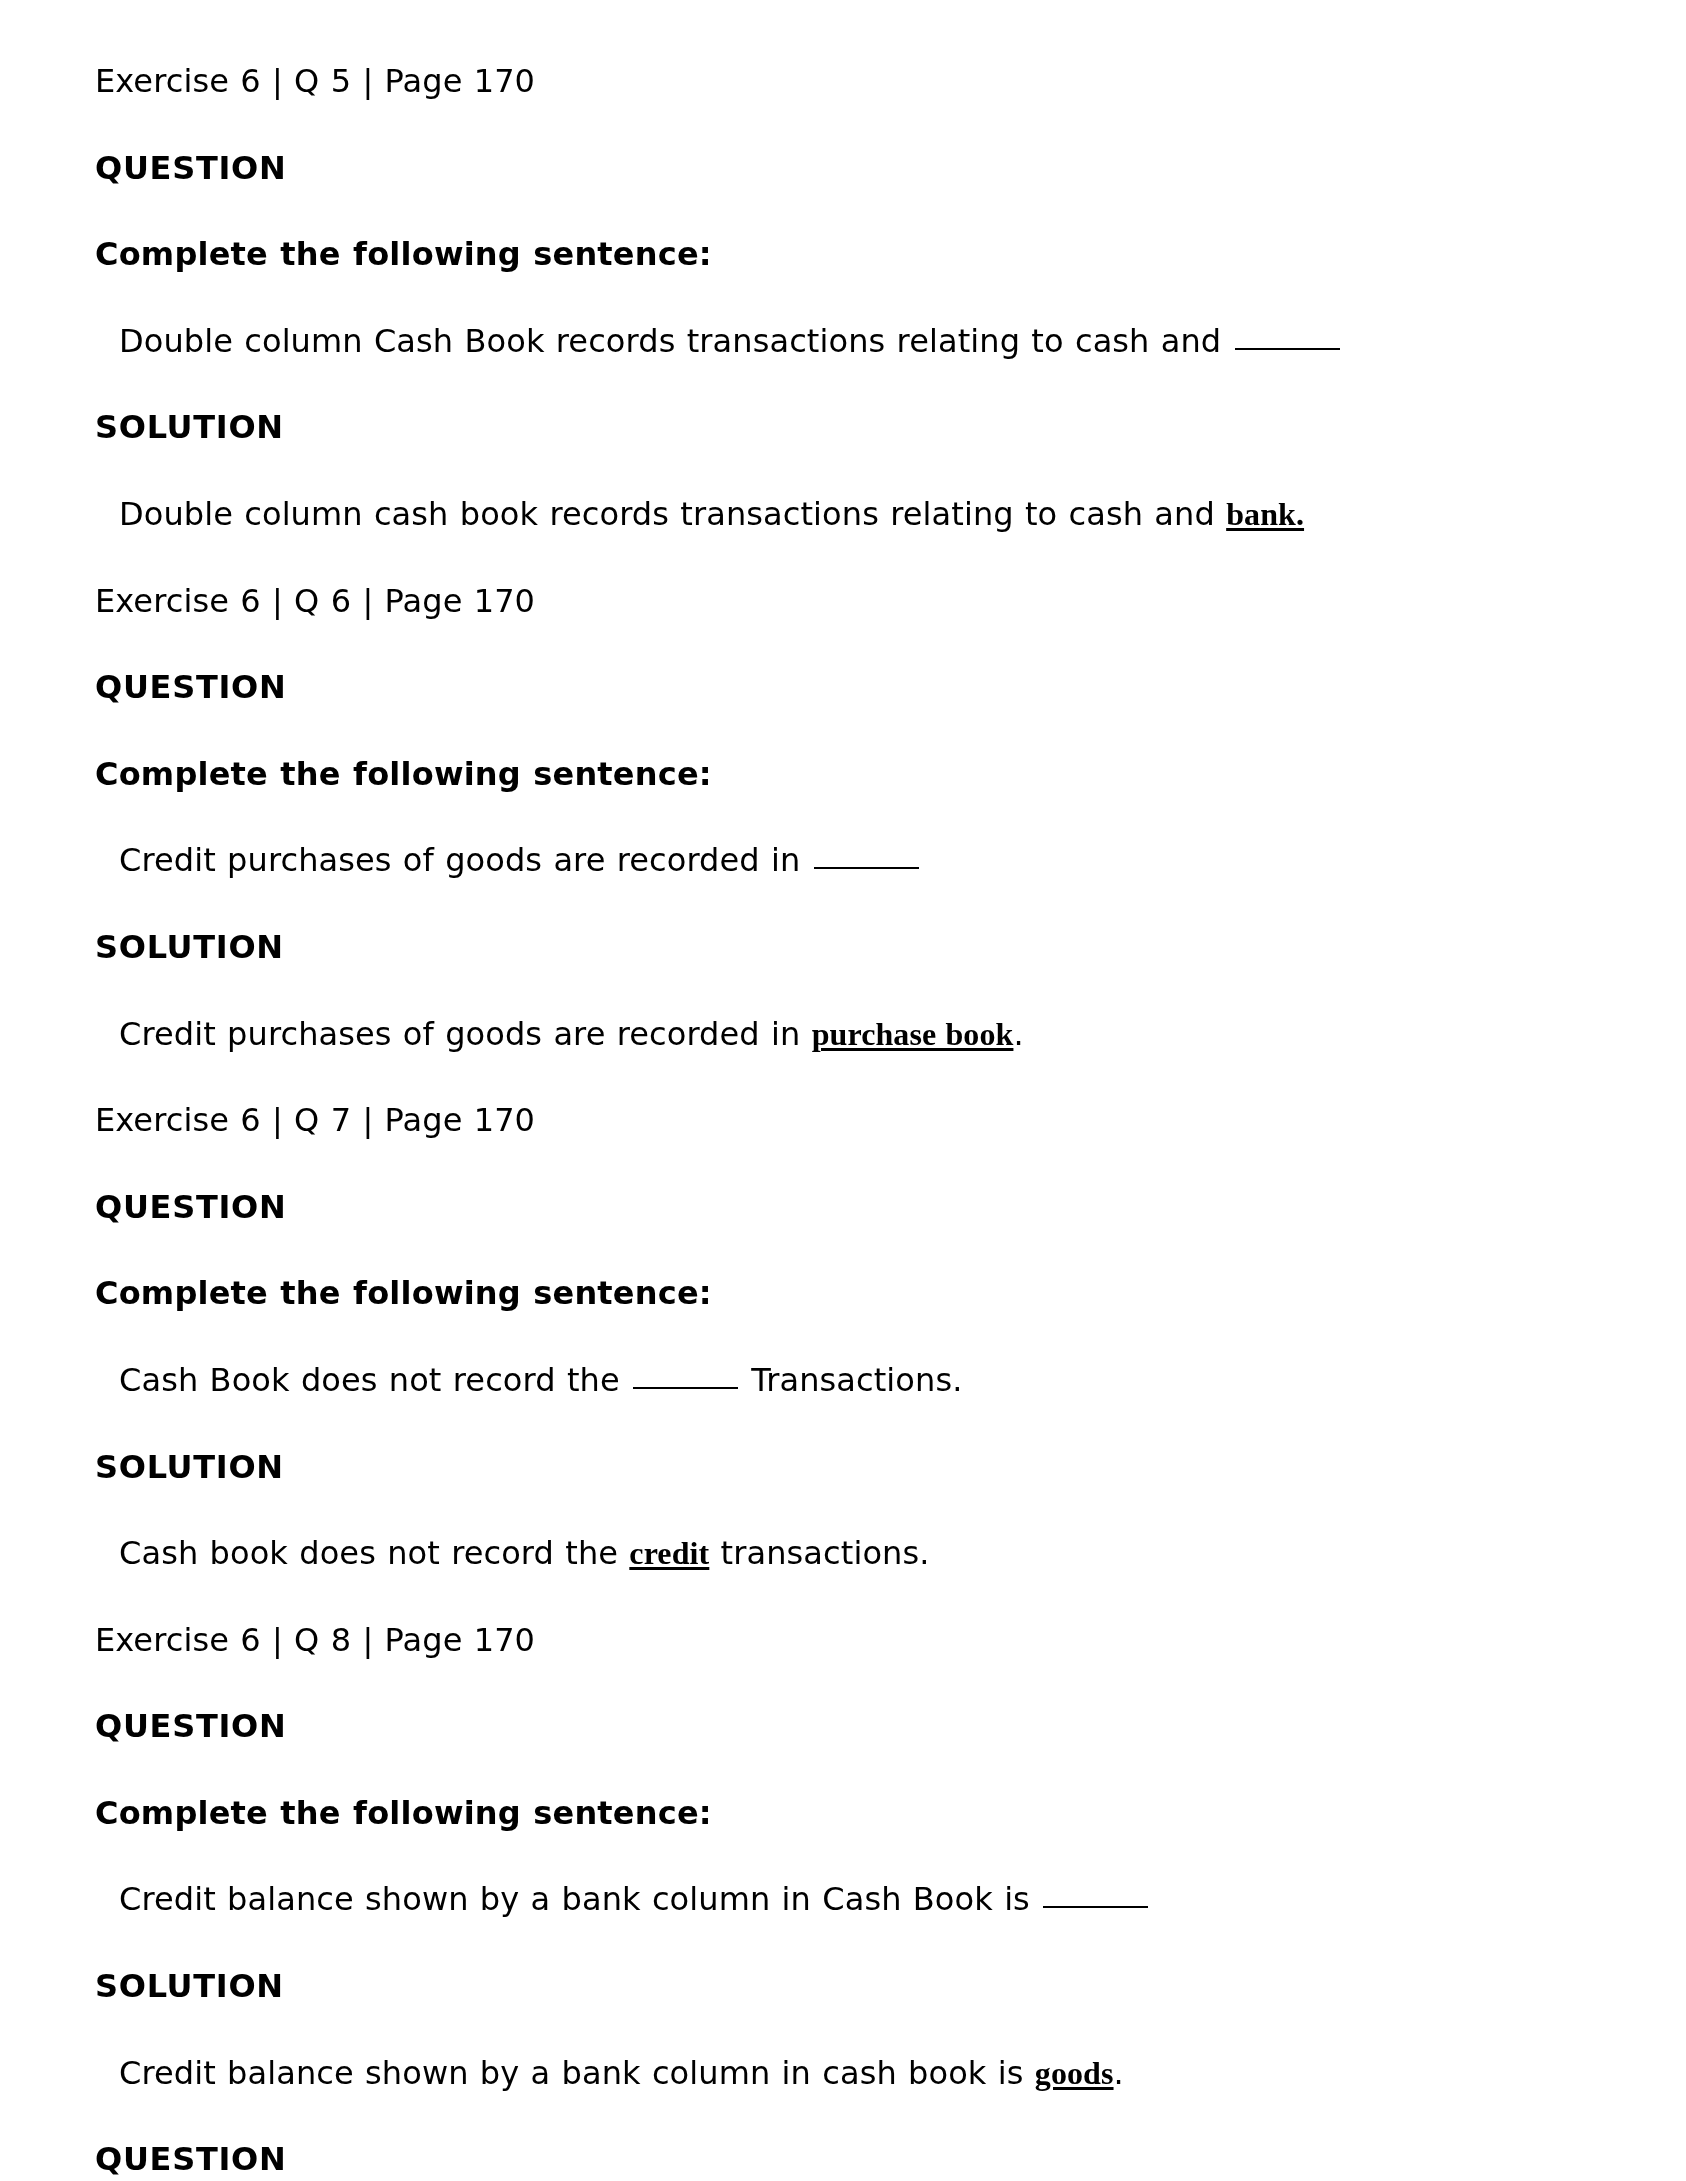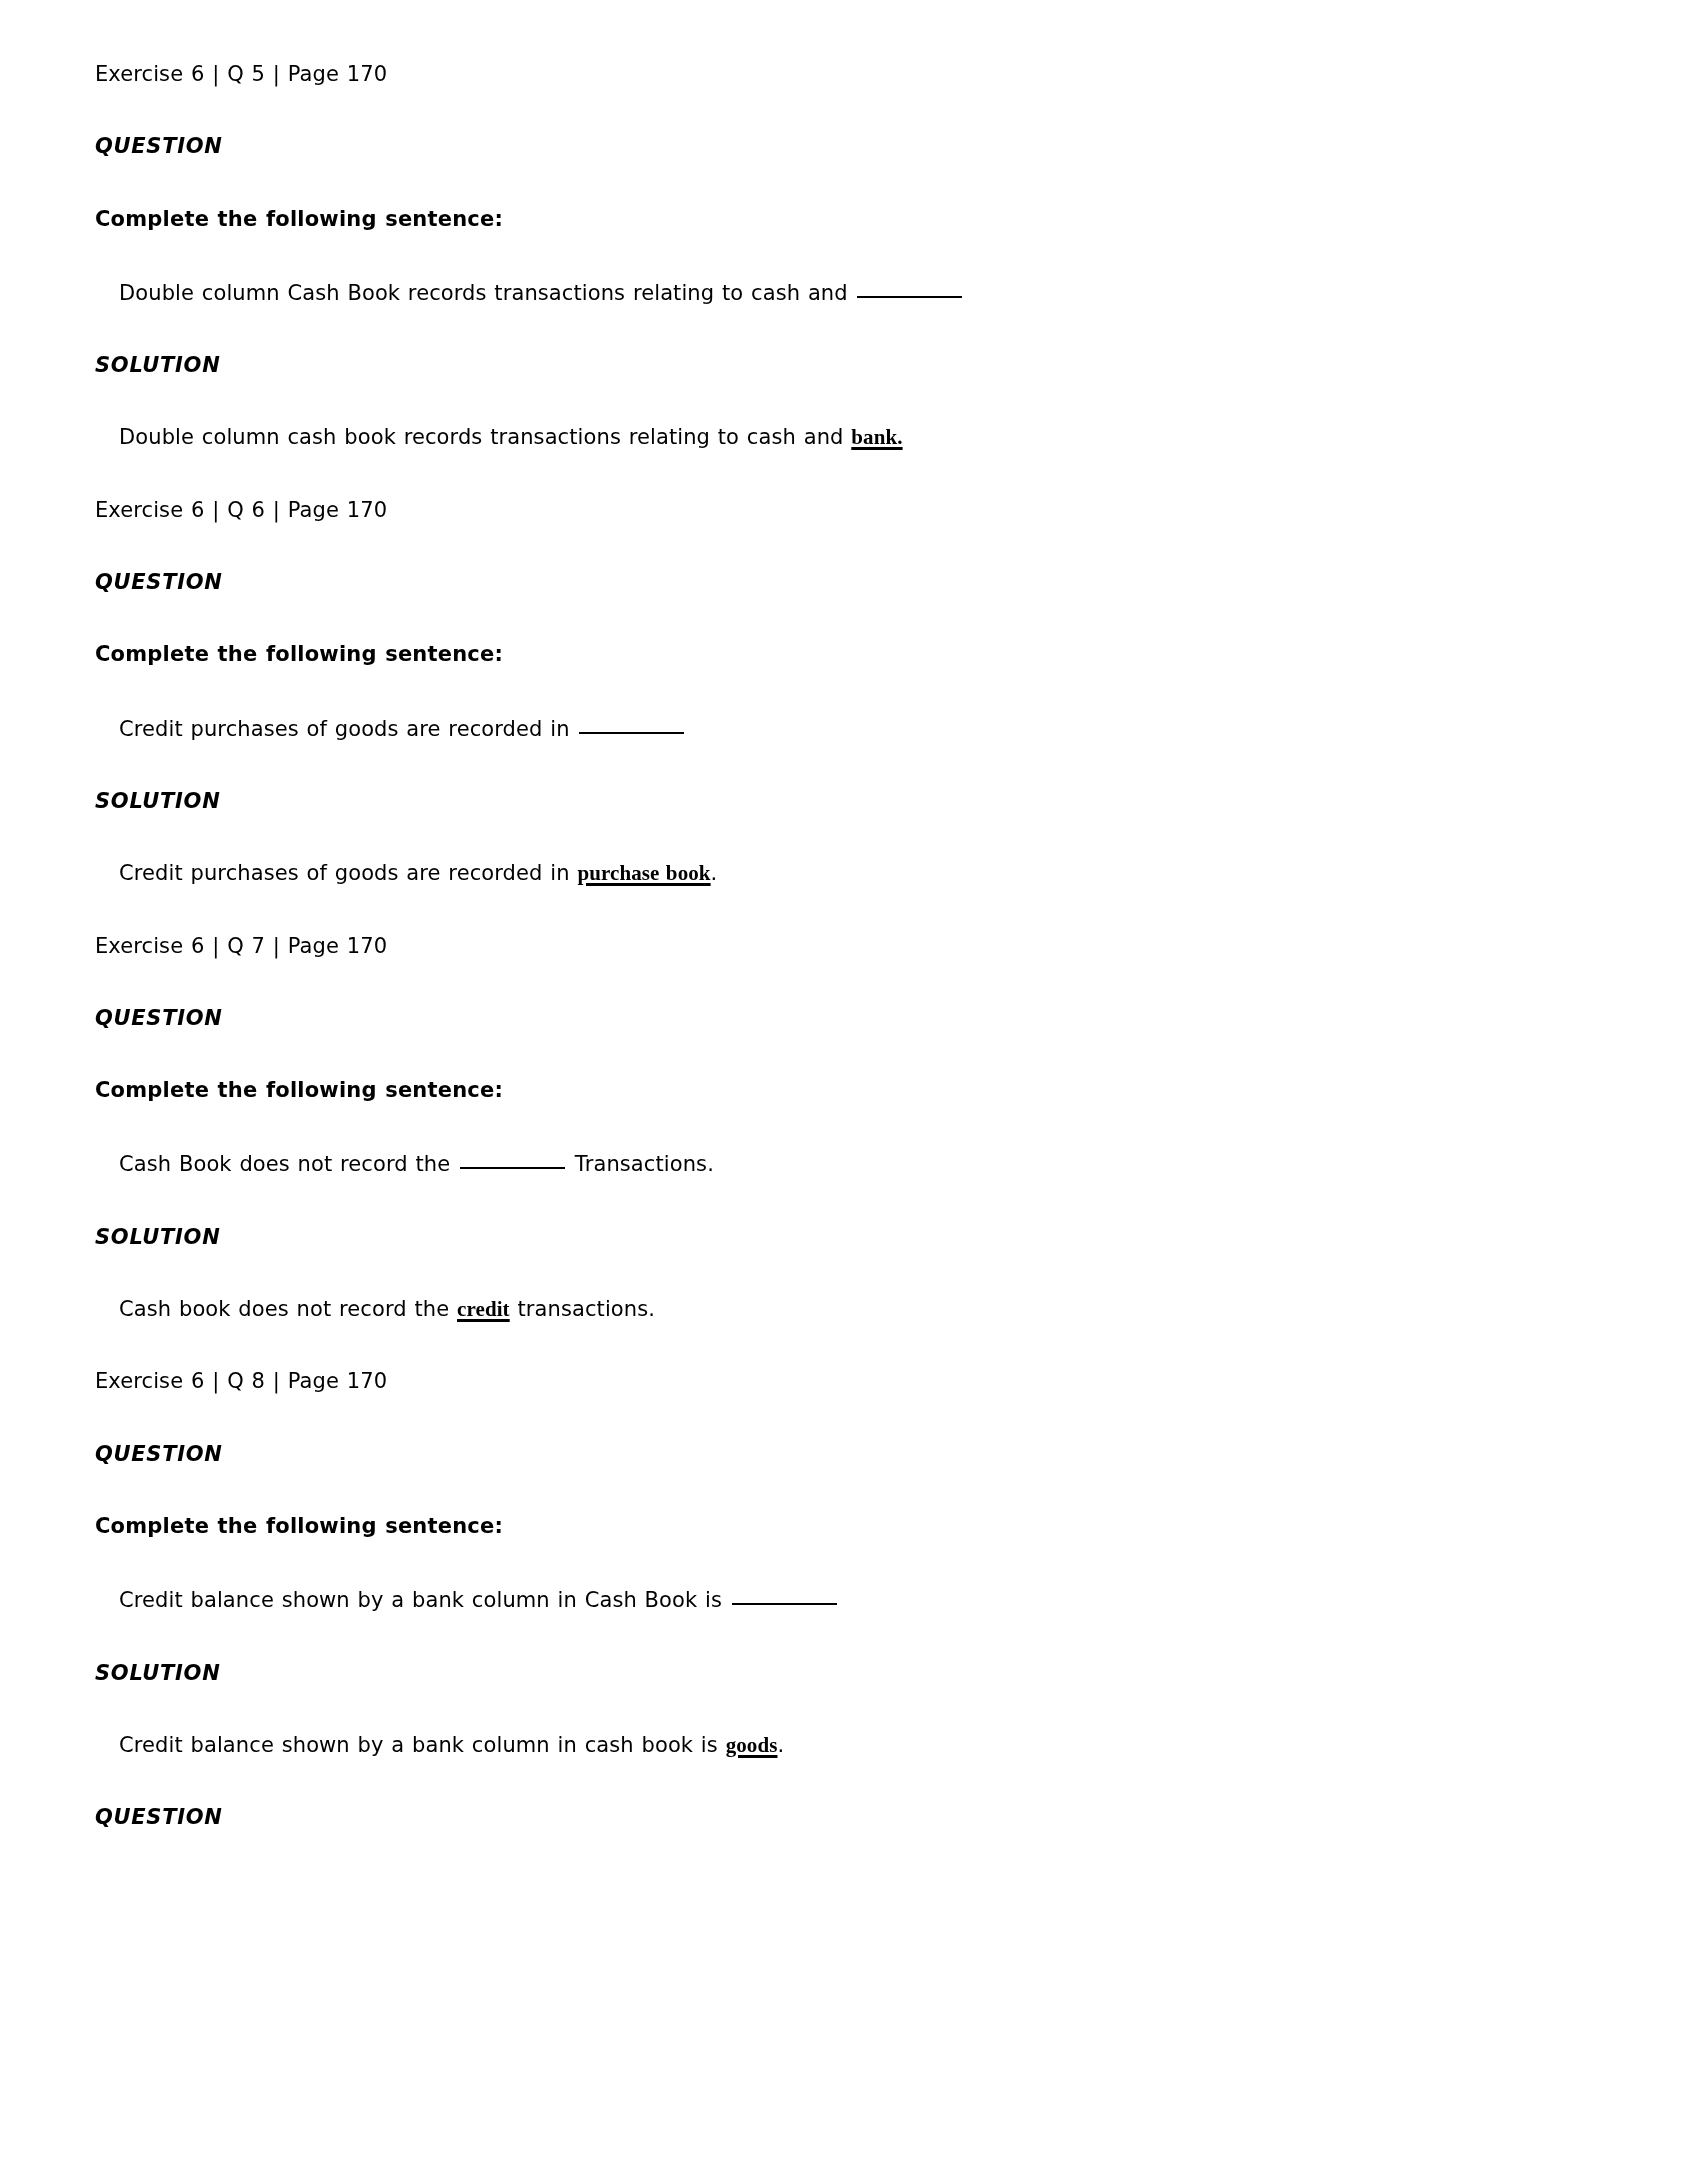--- a/index.html
+++ b/index.html
@@ -25,34 +25,33 @@
   .content {
     position: absolute;
     left: 95px;
     top: 61px;
     width: 1287px;
   }
   .block {
     margin: 0 0 0 0;
   }
   .line {
-    font-size: 21px;
+    font-size: 32px;
     line-height: 1.30;
     letter-spacing: 0.1px;
     margin: 0 0 45px 0;
     white-space: normal;
     word-spacing: 1px;
   }
   .ref {
     font-weight: 400;
   }
   .heading {
     font-weight: 700;
     letter-spacing: 0.7px;
-    font-style: italic;
   }
   .prompt {
     font-weight: 700;
     letter-spacing: 0.2px;
   }
   .qtext, .atext {
     font-weight: 400;
     margin-left: 24px;
   }
   .blank {

